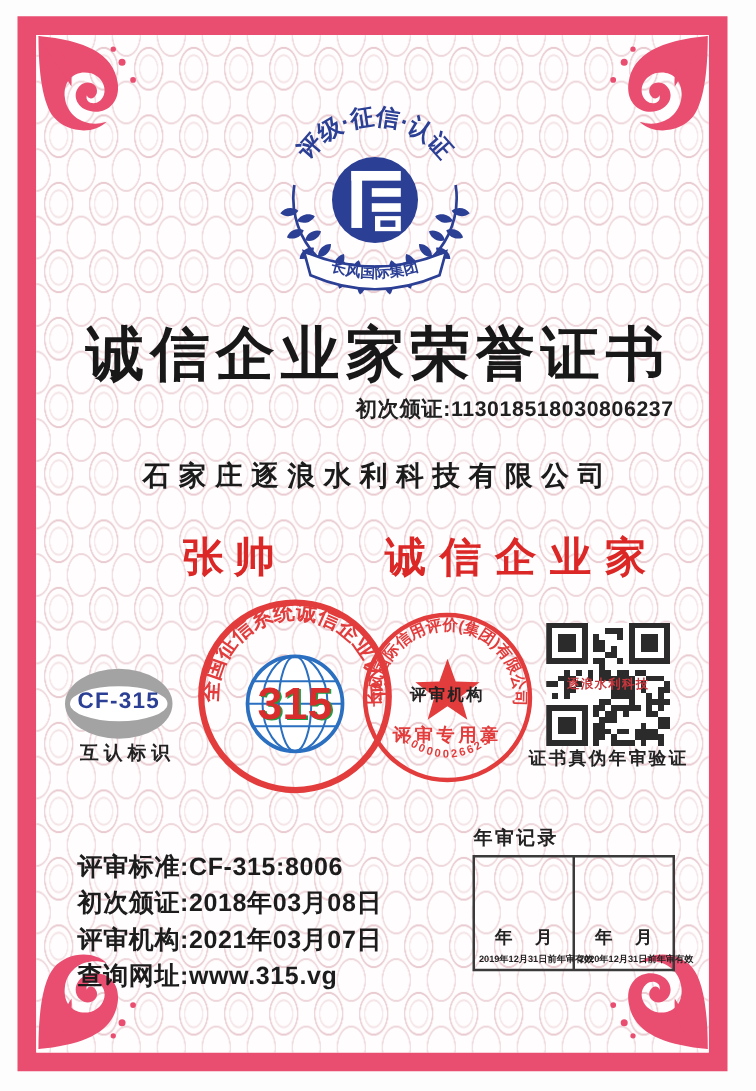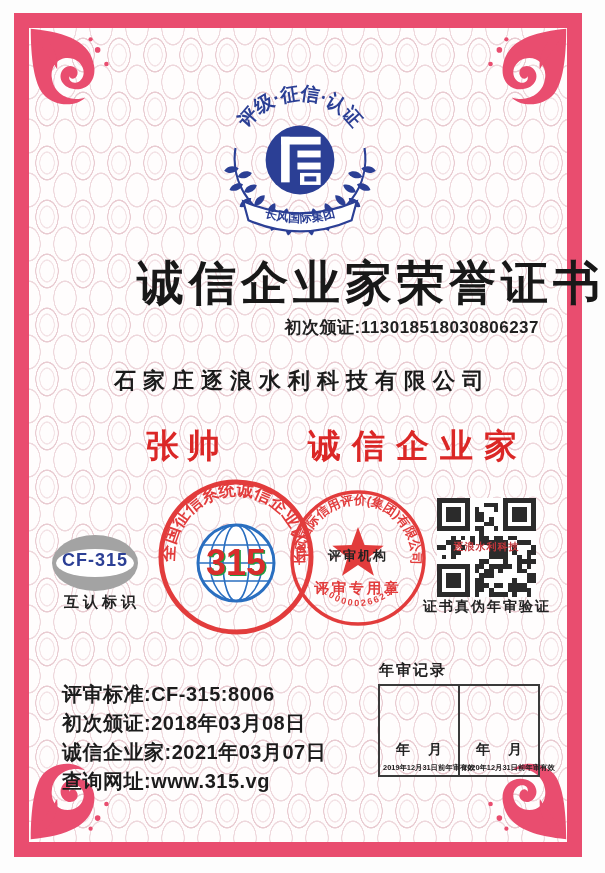--- a/index.html
+++ b/index.html
@@ -29,21 +29,21 @@
   .fl-tr{left:480px;top:27px;transform:scaleX(-1);}
   .fl-bl{left:29px;top:753px;transform:scaleY(-1);}
   .fl-br{left:480px;top:753px;transform:scale(-1,-1);}
 
   
   .emblem{position:absolute;left:214px;top:74px;width:172px;height:172px;}
   .emblem svg{width:100%;height:100%;display:block;}
 
   
   .title{
-    position:absolute;left:0;top:252px;width:605px;text-align:right;
+    position:absolute;left:0;top:252px;width:605px;text-align:center;
     font-size:47px;font-weight:bold;color:#181818;letter-spacing:5px;white-space:nowrap;
   }
   .credit{
     position:absolute;right:66px;top:316px;
     font-size:17px;font-weight:bold;color:#202020;letter-spacing:0.5px;white-space:nowrap;
   }
   .company{
     position:absolute;left:0;top:366px;width:605px;text-align:center;
     font-size:22px;font-weight:bold;color:#1b1b1b;letter-spacing:7px;white-space:nowrap;
   }
@@ -434,21 +434,21 @@
       <rect x="1" y="15" width="5" height="5" fill="#ffffff"></rect>
       <rect x="2" y="16" width="3" height="3" fill="#2b2b2b"></rect>
     </svg>
   <div class="qr-overlay">逐浪水利科技</div>
 </div>
 <div class="qr-caption">证书真伪年审验证</div>
 
 <div class="details">
   <div>评审标准:CF-315:8006</div>
   <div>初次颁证:2018年03月08日</div>
-  <div>诚信企业家:2021年03月07日</div>
+  <div>评审机构:2021年03月07日</div>
   <div>查询网址:www.315.vg</div>
 </div>
 
 <div class="ar-title">年审记录</div>
 <div class="ar-boxes">
   <div class="ar-box">
     <div class="ar-ym">
       <span>年</span>
       <span>月</span>
     </div>

